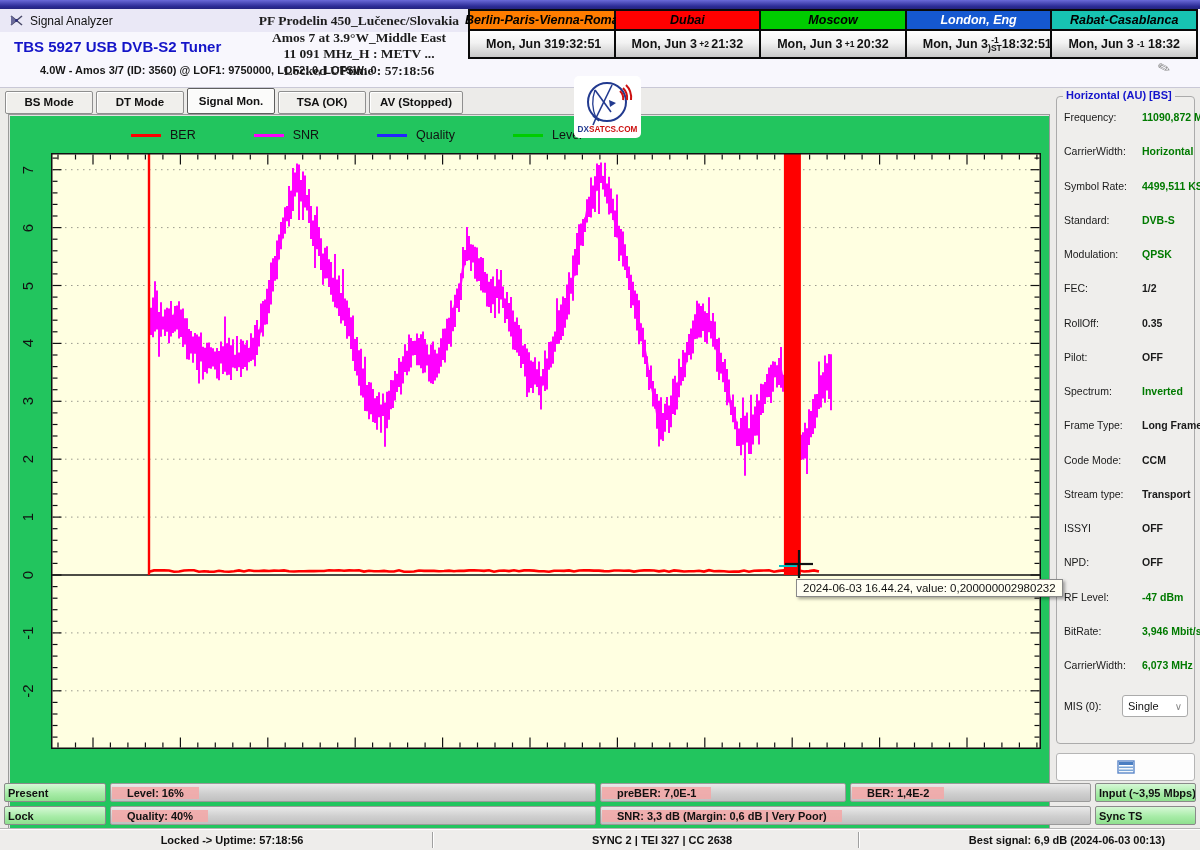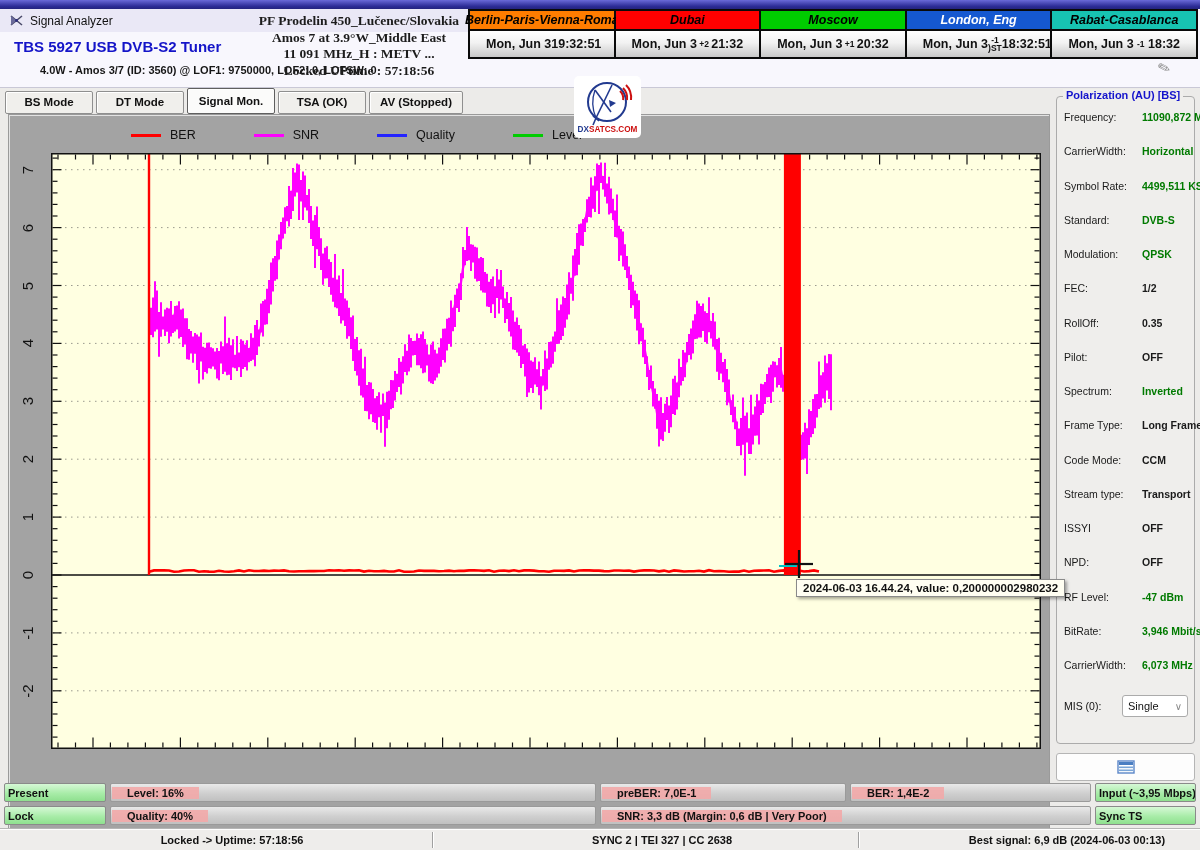--- a/index.html
+++ b/index.html
@@ -41,30 +41,30 @@
   #tabs { position:absolute; left:5px; top:88px; height:26px; display:flex; gap:3px; align-items:flex-end; }
   .tab { min-width:88px; padding:0 10px; height:23px; line-height:21px; text-align:center;
     font-size:11.5px; font-weight:bold; background:#f0efec; border:1px solid #8f8f8f; border-radius:2px;
     box-shadow:inset 1px 1px 0 #ffffff; cursor:default; }
   .tab.active { background:#fbfbfa; height:26px; line-height:24px; border-color:#5f5f5f; }
   
   #logo { position:absolute; left:574px; top:76px; width:67px; height:62px; background:#ffffff;
     border-radius:5px; z-index:6; display:flex; align-items:center; justify-content:center; }
   
   #chart-panel { position:absolute; left:8px; top:114px; width:1042px; height:730px;
-    background:#a3a3a3; border:1px solid #9a9a9a; box-shadow:inset 1px 1px 0 #e2e2e2; }
+    background:#22c55e; border:1px solid #9a9a9a; box-shadow:inset 1px 1px 0 #e2e2e2; }
   #legend { position:absolute; left:122px; top:10px; height:20px; display:flex; gap:58px; align-items:center; }
   .legend-item { display:flex; align-items:center; gap:9px; font-size:12.5px; color:#111; }
   .legend-line { width:30px; height:3px; }
   #plot { position:absolute; left:42px; top:38px; width:990px; height:596px; background:#ffffe1; }
   #plot svg { display:block; }
   .ylab { position:absolute; width:22px; height:22px; text-align:center; font-size:15px; color:#111;
     transform:rotate(-90deg); left:10px; }
   #tooltip { position:absolute; left:787px; top:464px; background:#fffef2; border:1px solid #8a8a8a;
-    box-shadow:2px 2px 3px rgba(0,0,0,.35); font-size:11.5px; padding:2px 6px; white-space:nowrap; z-index:8;font-weight:bold; }
+    box-shadow:2px 2px 3px rgba(0,0,0,.35); font-size:11.5px; padding:2px 6px; white-space:nowrap; z-index:8; }
   
   #right-panel { position:absolute; left:1052px; top:88px; width:148px; height:740px; }
   #tp-box { position:absolute; left:4px; top:8px; width:139px; height:648px;
     border:1px solid #ababab; border-radius:4px; background:#efeeec; }
   #tp-title { position:absolute; left:6px; top:-8px; background:#efeeec; padding:0 3px;
     font-size:11px; font-weight:bold; color:#1414cc; white-space:nowrap; }
   #tp-rows { position:absolute; left:7px; right:4px; top:14px; bottom:72px;
     display:flex; flex-direction:column; justify-content:space-between; }
   .tp-row { display:flex; align-items:center; font-size:10.5px; }
   .tp-label { flex:0 0 78px; color:#1a1a1a; }
@@ -807,21 +807,21 @@
         <line x1="728" y1="413" x2="746" y2="413" stroke="#00c8c8" stroke-width="2"></line>
         <line x1="734" y1="411" x2="762" y2="411" stroke="#111" stroke-width="2.2"></line>
         <line x1="748" y1="397" x2="748" y2="425" stroke="#111" stroke-width="2.2"></line>
       </svg>
     </div>
   <div id="tooltip">2024-06-03 16.44.24, value: 0,200000002980232</div>
 </div>
 
 <div id="right-panel">
   <div id="tp-box">
-    <div id="tp-title">Polarization (AU) [BS]</div>
+    <div id="tp-title">Horizontal (AU) [BS]</div>
     <div id="tp-rows">
         <div class="tp-row">
           <span class="tp-label">Frequency:</span>
           <span class="tp-value" style="color:#007a00">11090,872 MHz</span>
         </div>
         <div class="tp-row">
           <span class="tp-label">CarrierWidth:</span>
           <span class="tp-value" style="color:#007a00">Horizontal</span>
         </div>
         <div class="tp-row">

